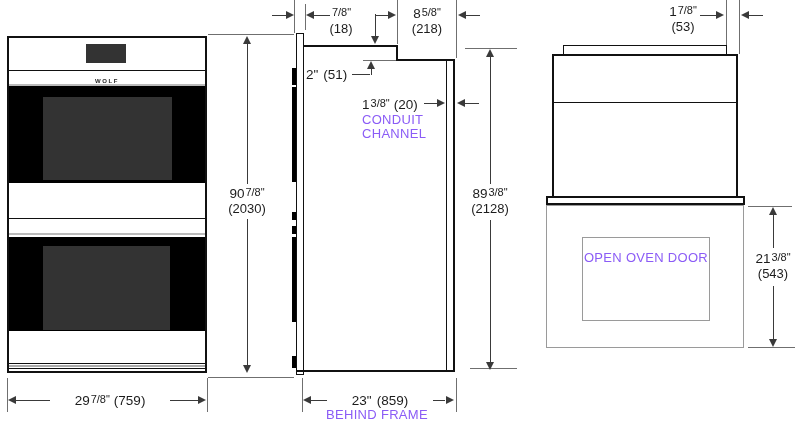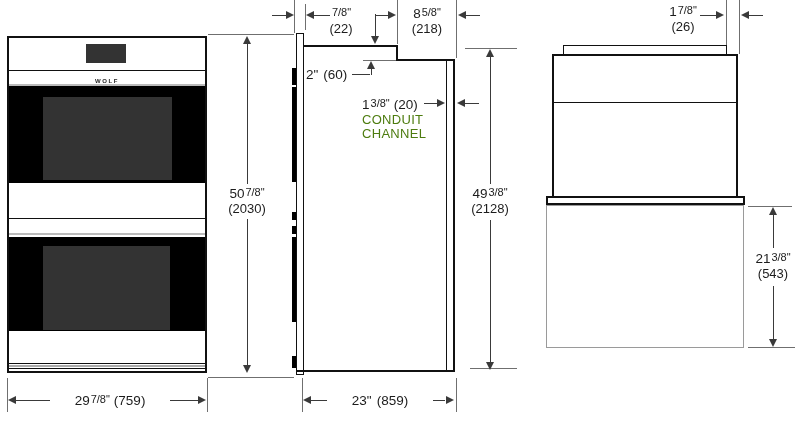--- a/index.html
+++ b/index.html
@@ -18,21 +18,21 @@
   .ah.d{border-top:8px solid #3a3a3a;border-left:4px solid transparent;border-right:4px solid transparent;}
   
   .box{position:absolute;box-sizing:border-box;background:#fff;border:2px solid #111;}
   .fill{position:absolute;}
   
   .dim{position:absolute;font-size:13.5px;line-height:15px;color:#1c1c1c;white-space:nowrap;}
   .dim.center{text-align:center;}
   .dim .f{font-size:11px;vertical-align:1.5px;margin-left:1px;}
   .dim .mm{margin-left:4px;}
   .dim .l2{font-size:13px;}
-  .note{position:absolute;font-size:13px;color:#4d7c0f;white-space:nowrap;letter-spacing:.3px;}
+  .note{position:absolute;font-size:13px;color:#8b5cf6;white-space:nowrap;letter-spacing:.3px;}
   .masked{background:#fff;padding:0 3px;}
   #wolf-logo{letter-spacing:1.6px;font-weight:bold;font-size:6px;color:#222;}
 </style>
 </head>
 <body>
 
 <div id="stage">
 
   <div class="box" style="left:7px;top:36px;width:200px;height:337px;">
     <div class="fill" style="left:77px;top:6px;width:40px;height:19px;background:#333;"></div>
@@ -50,21 +50,21 @@
     <div class="fill" style="left:0;right:0;top:325px;height:1px;background:#111;"></div>
     <div class="fill" style="left:0;right:0;top:327px;height:2px;background:#aaa;"></div>
     <div class="fill" style="left:0;right:0;top:330px;height:1px;background:#111;"></div>
   </div>
 
   <div class="hl ext" style="left:208px;top:34px;width:86px;"></div>
   <div class="hl ext" style="left:208px;top:377px;width:86px;"></div>
   <div class="ah u" style="left:243px;top:36px;"></div>
   <div class="vl" style="left:247px;top:43px;height:141px;"></div>
   <div class="dim center" style="left:215px;top:185px;width:64px;">
-    <div class="l1"><span>50</span><span class="f">7/8"</span></div>
+    <div class="l1"><span>90</span><span class="f">7/8"</span></div>
     <div class="l2">(2030)</div>
   </div>
   <div class="vl" style="left:247px;top:219px;height:147px;"></div>
   <div class="ah d" style="left:243px;top:365px;"></div>
 
   <div class="vl ext" style="left:7px;top:378px;height:34px;"></div>
   <div class="vl ext" style="left:207px;top:378px;height:34px;"></div>
   <div class="ah l" style="left:8px;top:396px;"></div>
   <div class="hl" style="left:16px;top:400px;width:182px;"></div>
   <div class="ah r" style="left:198px;top:396px;"></div>
@@ -88,91 +88,95 @@
   <div class="hl ol" style="left:296px;top:370px;width:159px;height:2px;"></div>
 
   <div class="vl ext" style="left:294px;top:0;height:33px;"></div>
   <div class="vl ext" style="left:305px;top:4px;height:26px;"></div>
   <div class="hl" style="left:272px;top:15px;width:14px;"></div>
   <div class="ah r" style="left:286px;top:11px;"></div>
   <div class="ah l" style="left:306px;top:11px;"></div>
   <div class="hl" style="left:314px;top:15px;width:16px;"></div>
   <div class="dim center" style="left:318px;top:5px;width:46px;">
     <div class="l1"><span></span><span class="f">7/8"</span></div>
-    <div class="l2">(22)</div>
+    <div class="l2">(18)</div>
   </div>
 
   <div class="vl" style="left:375px;top:14px;height:23px;"></div>
   <div class="ah d" style="left:371px;top:36px;"></div>
 
   <div class="vl ext" style="left:397px;top:0;height:44px;"></div>
   <div class="vl ext" style="left:456px;top:0;height:58px;"></div>
   <div class="hl" style="left:376px;top:15px;width:12px;"></div>
   <div class="ah r" style="left:388px;top:11px;"></div>
   <div class="ah l" style="left:458px;top:11px;"></div>
   <div class="hl" style="left:466px;top:15px;width:14px;"></div>
   <div class="dim center" style="left:400px;top:5px;width:54px;">
     <div class="l1"><span>8</span><span class="f">5/8"</span></div>
     <div class="l2">(218)</div>
   </div>
 
   <div class="hl ext" style="left:363px;top:60px;width:33px;"></div>
   <div class="dim" style="left:306px;top:66px;">
-    <span>2"</span><span class="f"></span><span class="mm">(60)</span>
+    <span>2"</span><span class="f"></span><span class="mm">(51)</span>
   </div>
   <div class="hl" style="left:352px;top:74px;width:18px;"></div>
   <div class="ah u" style="left:367px;top:61px;"></div>
   <div class="vl" style="left:371px;top:68px;height:7px;"></div>
 
   <div class="dim" style="left:362px;top:96px;">
     <span>1</span><span class="f">3/8"</span><span class="mm">(20)</span>
   </div>
   <div class="hl" style="left:424px;top:103px;width:13px;"></div>
   <div class="ah r" style="left:437px;top:99px;"></div>
   <div class="ah l" style="left:457px;top:99px;"></div>
   <div class="hl" style="left:465px;top:103px;width:14px;"></div>
   <div class="note" style="left:362px;top:112px;">CONDUIT</div>
   <div class="note" style="left:362px;top:126px;">CHANNEL</div>
 
   <div class="hl ext" style="left:465px;top:48px;width:52px;"></div>
   <div class="hl ext" style="left:470px;top:368px;width:47px;"></div>
   <div class="ah u" style="left:486px;top:49px;"></div>
   <div class="vl" style="left:490px;top:56px;height:128px;"></div>
   <div class="dim center" style="left:458px;top:185px;width:64px;">
-    <div class="l1"><span>49</span><span class="f">3/8"</span></div>
+    <div class="l1"><span>89</span><span class="f">3/8"</span></div>
     <div class="l2">(2128)</div>
   </div>
   <div class="vl" style="left:490px;top:220px;height:143px;"></div>
   <div class="ah d" style="left:486px;top:362px;"></div>
 
   <div class="vl ext" style="left:302px;top:378px;height:34px;"></div>
   <div class="vl ext" style="left:456px;top:378px;height:34px;"></div>
   <div class="ah l" style="left:303px;top:396px;"></div>
   <div class="hl" style="left:311px;top:400px;width:134px;"></div>
   <div class="ah r" style="left:446px;top:396px;"></div>
   <div class="dim center masked" style="left:327px;top:392px;width:100px;">
     <span>23"</span><span class="f"></span><span class="mm">(859)</span>
   </div>
+  <div class="note" style="left:310px;top:407px;width:134px;text-align:center;">BEHIND FRAME</div>
 
   <div class="box" style="left:563px;top:45px;width:164px;height:10px;border-width:1.5px;"></div>
   <div class="box" style="left:552px;top:54px;width:186px;height:144px;">
     <div class="fill" style="left:0;right:0;top:46px;height:1px;background:#111;"></div>
   </div>
   <div class="box" style="left:546px;top:196px;width:199px;height:9px;"></div>
   <div class="box" style="left:546px;top:205px;width:198px;height:143px;border:1.5px solid #9a9a9a;"></div>
+  <div class="box" style="left:582px;top:237px;width:128px;height:84px;border:1px solid #9a9a9a;">
+    <div class="note" style="left:0;right:0;top:12px;text-align:center;position:absolute;">OPEN OVEN DOOR</div>
+  </div>
 
   <div class="vl ext" style="left:726px;top:0;height:45px;"></div>
   <div class="vl ext" style="left:739px;top:0;height:54px;"></div>
   <div class="hl" style="left:700px;top:15px;width:16px;"></div>
   <div class="ah r" style="left:716px;top:11px;"></div>
   <div class="ah l" style="left:741px;top:11px;"></div>
   <div class="hl" style="left:749px;top:15px;width:14px;"></div>
   <div class="dim center" style="left:654px;top:3px;width:58px;">
     <div class="l1"><span>1</span><span class="f">7/8"</span></div>
-    <div class="l2">(26)</div>
+    <div class="l2">(53)</div>
   </div>
 
   <div class="hl ext" style="left:748px;top:206px;width:44px;"></div>
   <div class="hl ext" style="left:748px;top:347px;width:47px;"></div>
   <div class="ah u" style="left:769px;top:207px;"></div>
   <div class="vl" style="left:773px;top:214px;height:34px;"></div>
   <div class="dim center" style="left:744px;top:250px;width:58px;">
     <div class="l1"><span>21</span><span class="f">3/8"</span></div>
     <div class="l2">(543)</div>
   </div>

